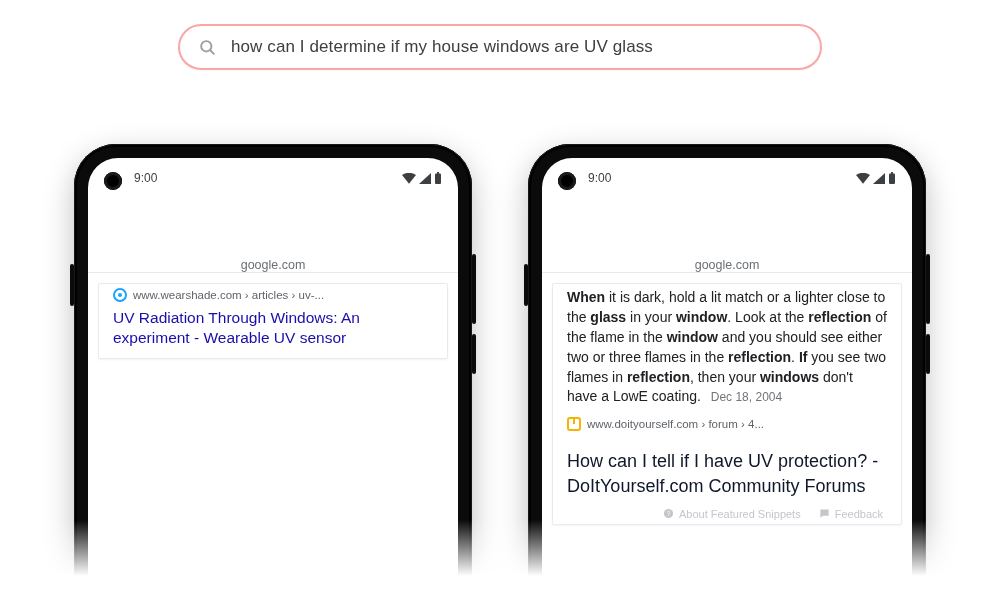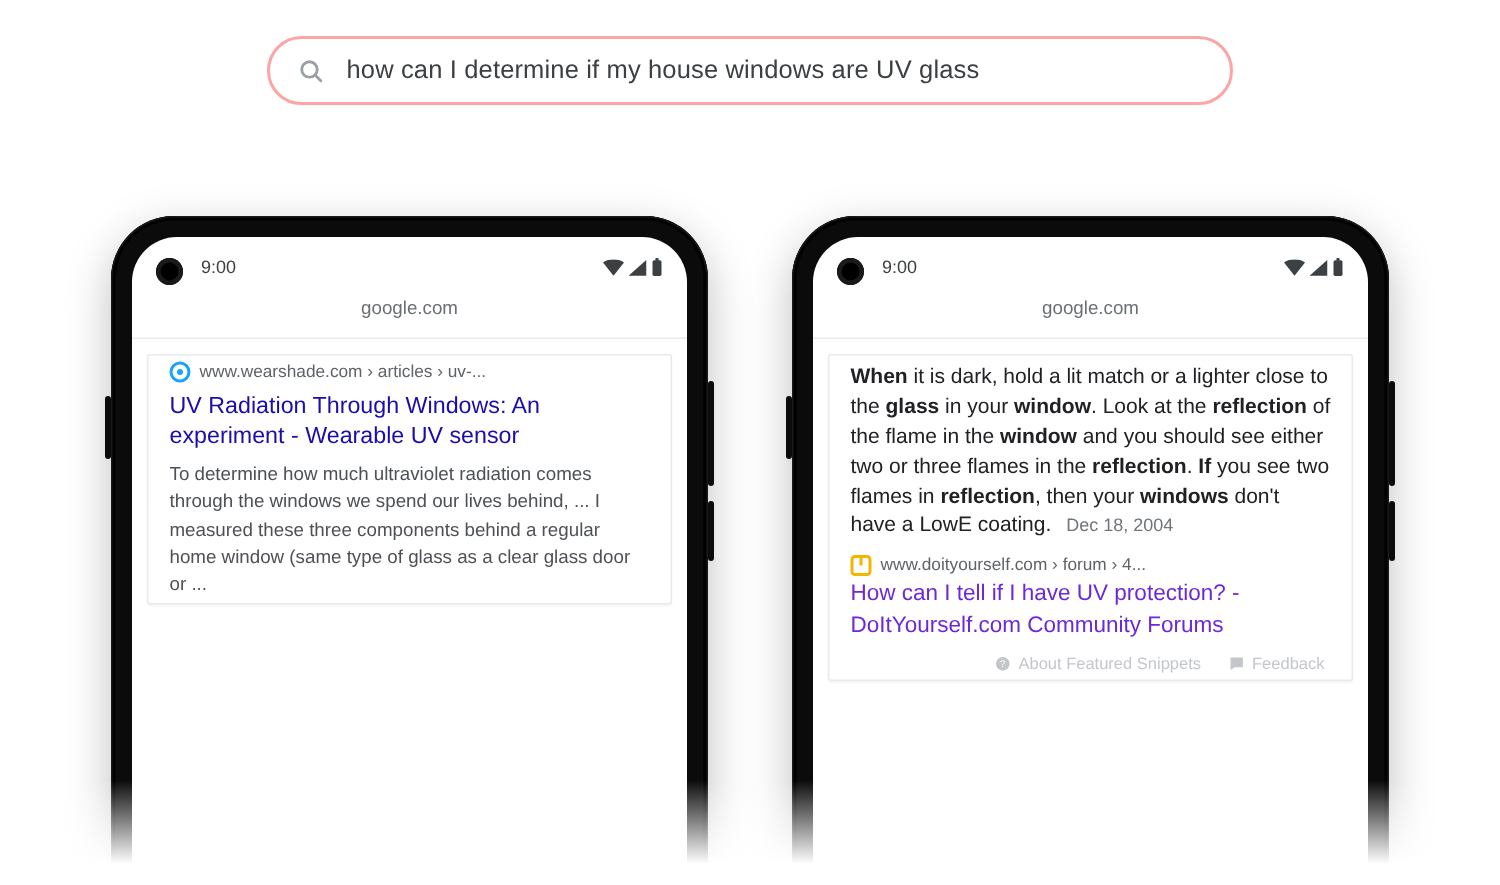--- a/index.html
+++ b/index.html
@@ -57,21 +57,21 @@
   }
   
   .cam{position:absolute;left:16px;top:14px;width:18px;height:18px;border-radius:50%;background:#000;box-shadow:0 0 0 3px #1a1a1a inset;}
 
   
   .status{height:40px;display:flex;align-items:center;padding:0 16px 0 46px;}
   .time{font-size:12px;color:#3c4043;}
   .status-right{margin-left:auto;display:flex;align-items:center;gap:3px;color:#3c4043;}
 
   
-  .urlbar{height:28px;display:flex;align-items:flex-start;justify-content:center;border-bottom:1px solid var(--border);}
+  .urlbar{height:28px;display:flex;align-items:flex-end;justify-content:center;border-bottom:1px solid var(--border);margin-top:47px;}
   .urlbar span{font-size:12.5px;color:#6a6f75;}
 
   
   .content{padding:10px;height:calc(100% - 68px);overflow:hidden;position:relative;}
   .card{
     border:1px solid var(--border);border-radius:2px;background:var(--card);
     box-shadow:0 1px 2px rgba(0,0,0,.05);padding:4px 14px;
   }
 
   
@@ -81,21 +81,21 @@
   .title-link{color:var(--link);font-size:15.5px;line-height:1.3;margin:2px 0 6px 0;}
   .snippet{color:#4d5156;font-size:12.5px;line-height:1.45;}
 
   
   .fs-text{font-size:14px;line-height:1.42;color:#202124;}
   .fs-text b{font-weight:700;}
   .fs-date{color:#70757a;font-size:12px;margin-left:6px;}
   .crumb2{display:flex;align-items:center;gap:6px;color:#5f6368;font-size:11.5px;margin:10px 0 2px 0;}
   .favicon2{width:14px;height:14px;border-radius:3px;border:2px solid #f4b400;position:relative;flex:0 0 auto;}
   .favicon2::after{content:"";position:absolute;left:4px;top:0px;width:2px;height:5px;background:#f4b400;}
-  .title-link2{color:#6d28d9;font-size:15px;line-height:1.35;margin-top:2px;}
+  .title-link2{color:#0f172a;font-size:18px;line-height:1.35;margin-top:18px;}
   .footer-links{display:flex;justify-content:flex-end;gap:18px;align-items:center;padding:10px 4px 0 4px;}
   .foot{display:flex;align-items:center;gap:5px;color:#c3c6cb;font-size:11px;}
 
   
   .fade{position:absolute;left:0;right:0;bottom:0;height:70px;background:linear-gradient(to bottom,rgba(255,255,255,0),#fff 80%);pointer-events:none;}
 
   svg{display:block;}
 </style>
 </head>
 <body>
@@ -146,21 +146,20 @@
           <div class="urlbar">
             <span>google.com</span>
           </div>
           <div class="content">
             <div class="card">
               <div class="crumb">
                 <span class="favicon"></span>
                 <span>www.wearshade.com › articles › uv-...</span>
               </div>
               <div class="title-link">UV Radiation Through Windows: An experiment - Wearable UV sensor</div>
-              <div class="snippet">To determine how much ultraviolet radiation comes through the windows we spend our lives behind, ... I measured these three components behind a regular home window (same type of glass as a clear glass door or  ...</div>
             </div>
           </div>
         </div>
       </div>
     </div>
 
     <div class="col">
       <div class="phone">
         <div class="btn-side btn-left"></div>
         <div class="btn-side btn-right1"></div>

